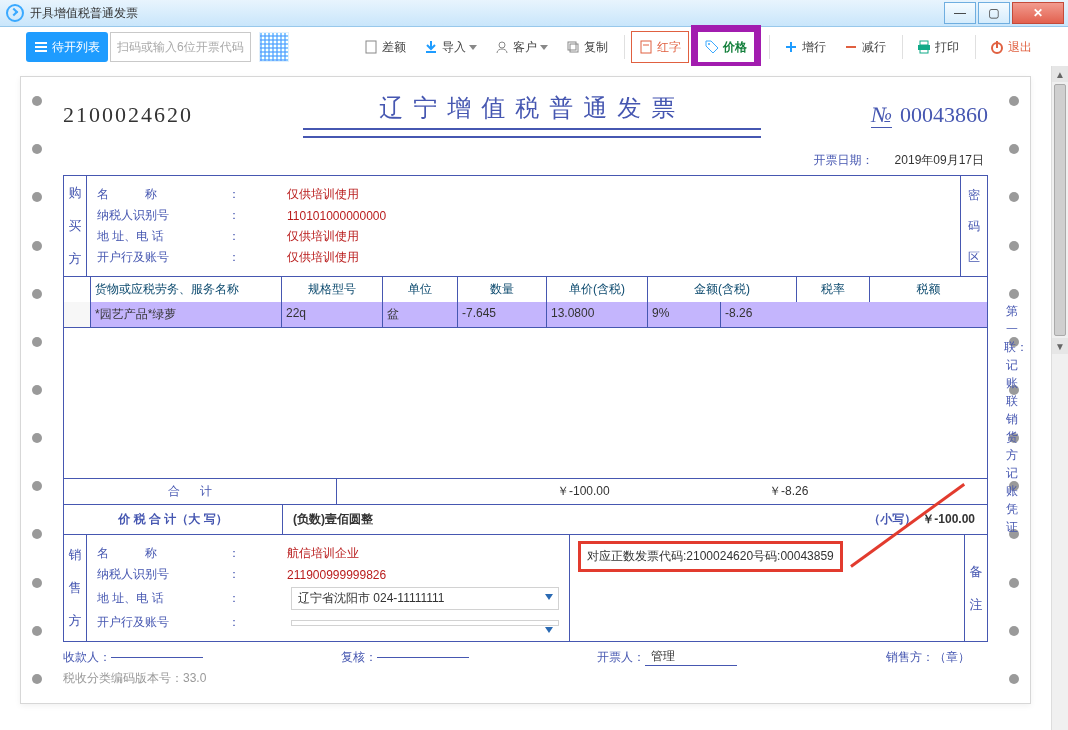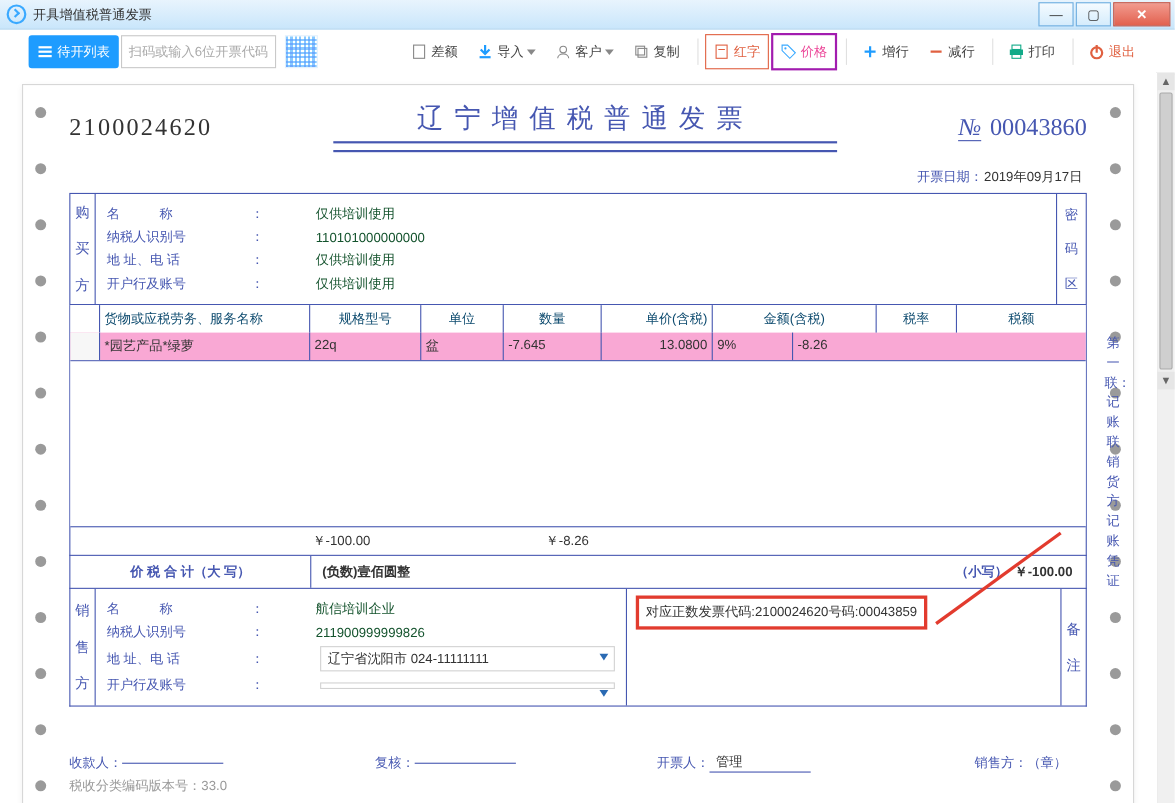--- a/index.html
+++ b/index.html
@@ -19,21 +19,21 @@
 .tb-btn.pending{background:#1e9cff;color:#fff;border-radius:3px;font-weight:500;}
 .tb-btn .ico{display:inline-block;width:14px;height:14px;margin-right:4px;}
 .search-box{height:28px;border:1px solid #c9c9c9;display:flex;align-items:center;padding:0 6px;margin-right:8px;color:#aaa;}
 .qr{width:28px;height:28px;border:1px solid #cfe7fb;background:
  repeating-linear-gradient(0deg,#3aa9ff 0 2px,transparent 2px 4px),
  repeating-linear-gradient(90deg,#3aa9ff 0 2px,transparent 2px 4px);
  background-blend-mode:multiply;opacity:.6;}
 .sep{width:1px;height:24px;background:#e0e0e0;margin:0 6px;}
 .tb-right{margin-left:auto;display:flex;align-items:center;}
 .tb-red{border:1px solid #e06040;color:#e06040;padding:0 7px;}
-.tb-blue{border:2px solid #a21caf;color:#ec4899;padding:0 7px;}
+.tb-blue{border:7px solid #a21caf;color:#15803d;padding:0 7px;font-weight:bold;}
 .tb-exit{color:#e06040;}
 .chev::after{content:"";display:inline-block;margin-left:3px;width:0;height:0;border-left:4px solid transparent;border-right:4px solid transparent;border-top:5px solid #888;vertical-align:middle;}
 
 
 .body{position:absolute;top:66px;left:0;right:0;bottom:0;display:flex;}
 .canvas{flex:1;overflow:auto;background:#fff;position:relative;}
 .scrollbar{width:16px;background:#f0f0f0;border-left:1px solid #ddd;}
 .sbtn{height:16px;background:#e6e6e6;display:flex;align-items:center;justify-content:center;color:#666;font-size:10px;}
 .sthumb{margin:2px;height:250px;background:#cfcfcf;border:1px solid #aaa;border-radius:2px;}
 
@@ -46,43 +46,43 @@
 
 
 .head{display:flex;align-items:center;justify-content:space-between;padding-top:6px;gap:40px;}
 .code{font:22px/1.2 "Times New Roman",serif;color:#333;letter-spacing:2px;}
 .titleblock{color:#4657b1;text-align:center;flex:1;margin:0 30px;position:relative;}
 .cntitle{font:24px/1.3 "KaiTi","SimSun";letter-spacing:10px;font-weight:500;}
 .titleblock .dbl{height:6px;border-top:2px solid #4657b1;border-bottom:2px solid #4657b1;margin:4px 40px 0 40px;}
 .num{font:22px/1.2 "Times New Roman",serif;color:#4657b1;}
 .num span.no{font-style:italic;border-bottom:1px solid #4657b1;margin-right:8px;}
 .daterow{display:flex;justify-content:flex-end;margin:14px 4px 6px 0;color:#4657b1;}
-.daterow .v{color:#333;margin-left:1px;}
+.daterow .v{color:#333;margin-left:21px;}
 
 
 .box{border:1px solid #4657b1;display:flex;}
 .vtab{width:22px;border-right:1px solid #4657b1;color:#4657b1;display:flex;align-items:center;justify-content:center;white-space:pre-line;text-align:center;font-size:13px;padding:8px 0;}
 .fields{flex:1;padding:6px 10px;}
 .fld{display:flex;align-items:center;margin:4px 0;gap:41px;}
 .fld .lab{color:#4657b1;width:90px;display:flex;justify-content:space-between;}
 .colon{color:#4657b1;margin:0 6px 0 0;}
-.fld .val{color:#14532d;}
+.fld .val{color:#b91c1c;}
 .codebox{width:26px;border-left:1px solid #4657b1;color:#4657b1;display:flex;align-items:center;justify-content:center;white-space:pre-line;text-align:center;}
 
 
 .ledger{position:absolute;right:-20px;top:215px;width:16px;color:#4657b1;font-size:12px;line-height:1.5;text-align:center;}
 
 
 .items{border:1px solid #4657b1;border-top:none;}
 .ihdr{display:flex;background:#fff;color:#0c4a6e;text-align:center;}
 .ihdr>div,.irow>div,.sumrow>div{border-right:1px solid #4657b1;padding:4px 4px;}
 .ihdr>div:last-child,.irow>div:last-child,.sumrow>div:last-child{border-right:none;}
 .col-chk{width:18px;} .col-name{width:182px;text-align:left;} .col-spec{width:92px;} .col-unit{width:66px;}
-.col-qty{width:80px;} .col-price{width:92px;text-align:right;} .col-amt{width:140px;} .col-rate{width:64px;} .col-tax{flex:1;}
-.irow{display:flex;background:#f9a8d4;color:#333;}
+.col-qty{width:80px;} .col-price{width:92px;} .col-amt{width:140px;} .col-rate{width:64px;} .col-tax{flex:1;}
+.irow{display:flex;background:#c4b5fd;color:#333;}
 .irow .col-chk{background:#f7f7f7;}
 .blank{height:150px;border-top:1px solid #4657b1;background:#fff;border-right:none!important;}
 .sumrow{display:flex;border-top:1px solid #4657b1;color:#4657b1;}
 .sumrow .lab{flex:0 0 272px;text-align:center;letter-spacing:20px;border-right:1px solid #4657b1;padding:4px 0;}
 .sumrow .pad{flex:0 0 204px;border-right:none;}
 .sumrow .amt{flex:0 0 200px;color:#333;text-align:left;padding-left:8px;border-right:none;}
 .sumrow .tax{flex:1;color:#333;text-align:left;padding-left:8px;border-right:none;}
 
 .taxincl{border:1px solid #4657b1;border-top:none;display:flex;align-items:center;font-weight:bold;}
 .taxincl .lab{color:#4657b1;width:218px;text-align:center;padding:6px 0;border-right:1px solid #4657b1;}
@@ -97,21 +97,21 @@
 .ddlbox{border:1px solid #d2d2d2;background:#fff;padding:2px 20px 2px 6px;margin-left:4px;position:relative;min-width:240px;color:#333;}
 .ddlbox::after{content:"";position:absolute;right:5px;top:6px;width:0;height:0;border-left:4px solid transparent;border-right:4px solid transparent;border-top:6px solid #2a6ab3;}
 .seller .remark{flex:1;display:flex;}
 .seller .remark .vtab{border-right:none;border-left:1px solid #4657b1;}
 .remarkbody{flex:1;padding:6px 8px;}
 .redbox{border:3px solid #e23b2e;padding:4px 6px;color:#333;display:inline-block;}
 .redline{position:absolute;height:3px;background:#e23b2e;transform-origin:left center;}
 
 
 .ftr{display:flex;color:#4657b1;margin:6px 0 2px 0;}
-.ftr .grp{display:flex;align-items:center;margin-right:18px;margin-top:36px;}
+.ftr .grp{display:flex;align-items:center;margin-right:18px;}
 .ftr .grp .v{color:#333;border-bottom:1px solid #4657b1;min-width:80px;padding:0 6px;}
 .version{color:#999;margin-top:4px;}
 
 .ico svg{display:block;}
 </style>
 </head>
 <body>
 
 <div class="win">
 
@@ -340,20 +340,21 @@
               <div class="col-name">*园艺产品*绿萝</div>
               <div class="col-spec">22q</div>
               <div class="col-unit">盆</div>
               <div class="col-qty">-7.645</div>
               <div class="col-price">13.0800</div>
               <div class="col-rate">9%</div>
               <div class="col-tax">-8.26</div>
             </div>
             <div class="blank"></div>
             <div class="sumrow">
+              <div class="lab">合计</div>
               <div class="pad"></div>
               <div class="amt">￥-100.00</div>
               <div class="tax">￥-8.26</div>
             </div>
           </div>
 
           <div class="taxincl">
             <div class="lab">价 税 合 计（大 写）</div>
             <div class="cn">(负数)壹佰圆整</div>
             <div class="sm">（小写）</div>

